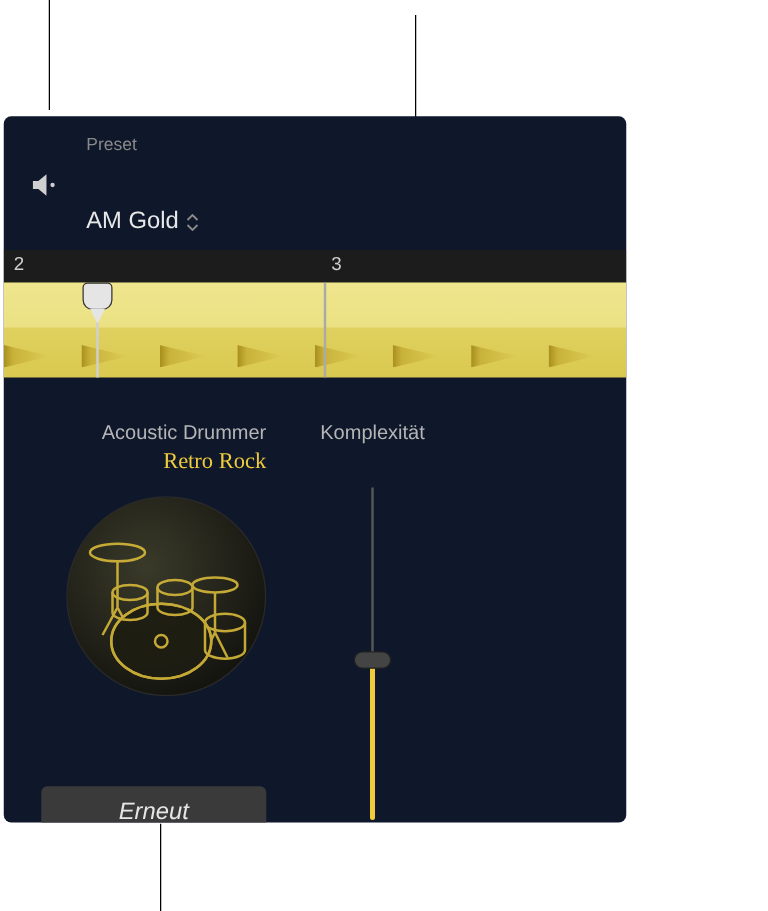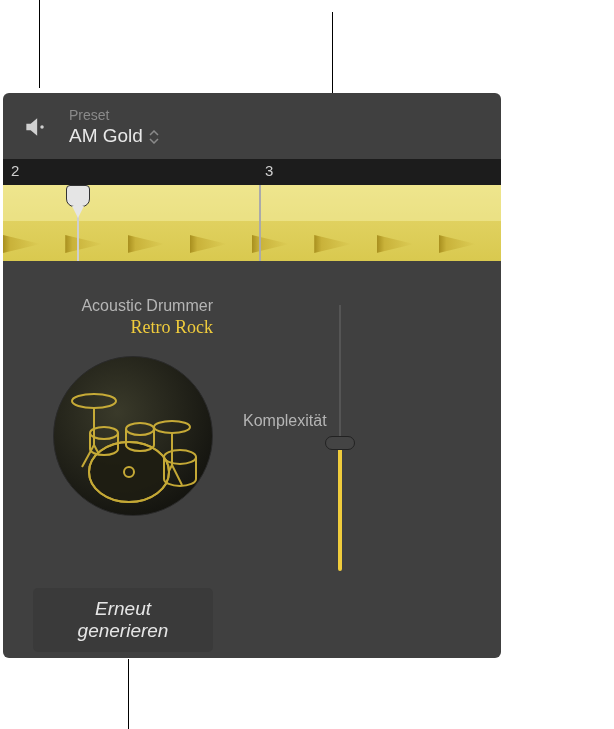--- a/index.html
+++ b/index.html
@@ -1,22 +1,22 @@
 <!DOCTYPE html>
 <html><head>
   <meta charset="utf-8">
   <style>
     * { margin: 0; padding: 0; box-sizing: border-box; }
     body { background: #fff; width: 614px; height: 729px; font-family: -apple-system, Helvetica, Arial, sans-serif; position: relative; }
-    .panel { position: absolute; left: 3px; top: 93px; width: 498px; height: 565px; background: #404040; border-radius: 6px; overflow: hidden; }
+    .panel { position: absolute; left: 3px; top: 93px; width: 498px; height: 565px; background: #0f172a; border-radius: 6px; overflow: hidden; }
     .header { display: flex; align-items: center; padding: 14px 18px 12px 18px; gap: 20px; }
     .speaker { width: 28px; height: 28px; color: #d0d0d0; display:flex; align-items:center; justify-content:center; }
     .preset-block { display:flex; flex-direction:column; gap:2px; }
     .preset-label { color:#8a8a8a; font-size: 14px; }
-    .preset-row { display:flex; align-items:center; gap:6px; }
+    .preset-row { display:flex; align-items:center; gap:6px;margin-top:41px; }
     .preset-name { color:#e8e8e8; font-size: 19px; }
     .chevrons { color:#8a8a8a; display:flex; flex-direction:column; line-height:0; margin-top:2px;}
     .timeline { position:relative; height:102px; width:100%; }
     .marker-bar { height:26px; background:#1c1c1c; position:relative; }
     .marker-num { position:absolute; top:3px; color:#cfcfcf; font-size:15px; }
     .region-area { height:76px; background: linear-gradient(#e6d86e, #d9c94f); position:relative; overflow:hidden; }
     .region-top { height:36px; background: rgba(255,255,200,0.35); width:100%; }
     .waveband { position:absolute; top:50px; left:0; right:0; height:18px; display:flex; }
     .wavechunk { flex:1; position:relative; }
     .wavechunk::before { content:""; position:absolute; left:0; top:0; bottom:0; width:60%; background: linear-gradient(90deg, #a88f1e 0%, #c9b23a 20%, transparent 100%); clip-path: polygon(0 0, 100% 50%, 0 100%); }
@@ -24,21 +24,21 @@
     .playhead { position:absolute; left:63px; top:0; width:24px; height:100%; pointer-events:none; }
     .playhead-knob { width:24px; height:22px; background:#e5e5e5; border:1px solid #333; border-radius:4px 4px 8px 8px; margin-top:26px; position:relative; }
     .playhead-knob::after { content:""; position:absolute; left:50%; transform:translateX(-50%); bottom:-12px; border-left:6px solid transparent; border-right:6px solid transparent; border-top:12px solid #e5e5e5; }
     .playhead-line { position:absolute; left:50%; transform:translateX(-50%); top:48px; bottom:0; width:2px; background:#cfcfcf; }
     .controls { display:flex; padding:36px 30px 0 30px; gap:30px; align-items:flex-start; }
     .left-col { width:180px; display:flex; flex-direction:column; align-items:flex-end; }
     .drummer-type { color:#b5b5b5; font-size:16px; }
     .drummer-style { color:#f0cc3c; font-size:18px; font-weight:500; margin-top:2px;font-family:Liberation Serif, serif; }
     .drum-circle { width:160px; height:160px; border-radius:50%; background: radial-gradient(circle at 40% 35%, #3a3a2a, #151510 75%); margin-top:18px; position:relative; overflow:hidden; border:1px solid #2a2a2a; }
     .regen-btn { margin-top:72px; background:#3a3a3a; color:#e6e6e6; border:none; border-radius:5px; padding:10px 14px; font-size:19px;font-style:italic; }
-    .slider-col { display:flex; flex-direction:row; align-items:center; width:110px; }
+    .slider-col { display:flex; flex-direction:column; align-items:center; width:110px; }
     .slider-label { color:#b5b5b5; font-size:16px; margin-bottom:26px; text-align:center; }
     .vslider { position:relative; width:30px; height:266px; margin-top:8px; }
     .vslider-track { position:absolute; left:50%; transform:translateX(-50%); top:0; bottom:0; width:2px; background:#555; }
     .vslider-fill { position:absolute; left:50%; transform:translateX(-50%); bottom:0; width:4px; background:#f0cc3c; border-radius:2px; }
     .vslider-thumb { position:absolute; left:50%; transform:translate(-50%,-50%); width:30px; height:14px; background:#444; border:1px solid #222; border-radius:7px; }
     
     .callout { position:absolute; background:#000; }
     .cl1-v { left:39px; top:0; width:1px; height:88px; }
     .cl2-v { left:332px; top:12px; width:1px; height:119px; }
     .cl2-h { left:182px; top:131px; width:151px; height:1px; }

